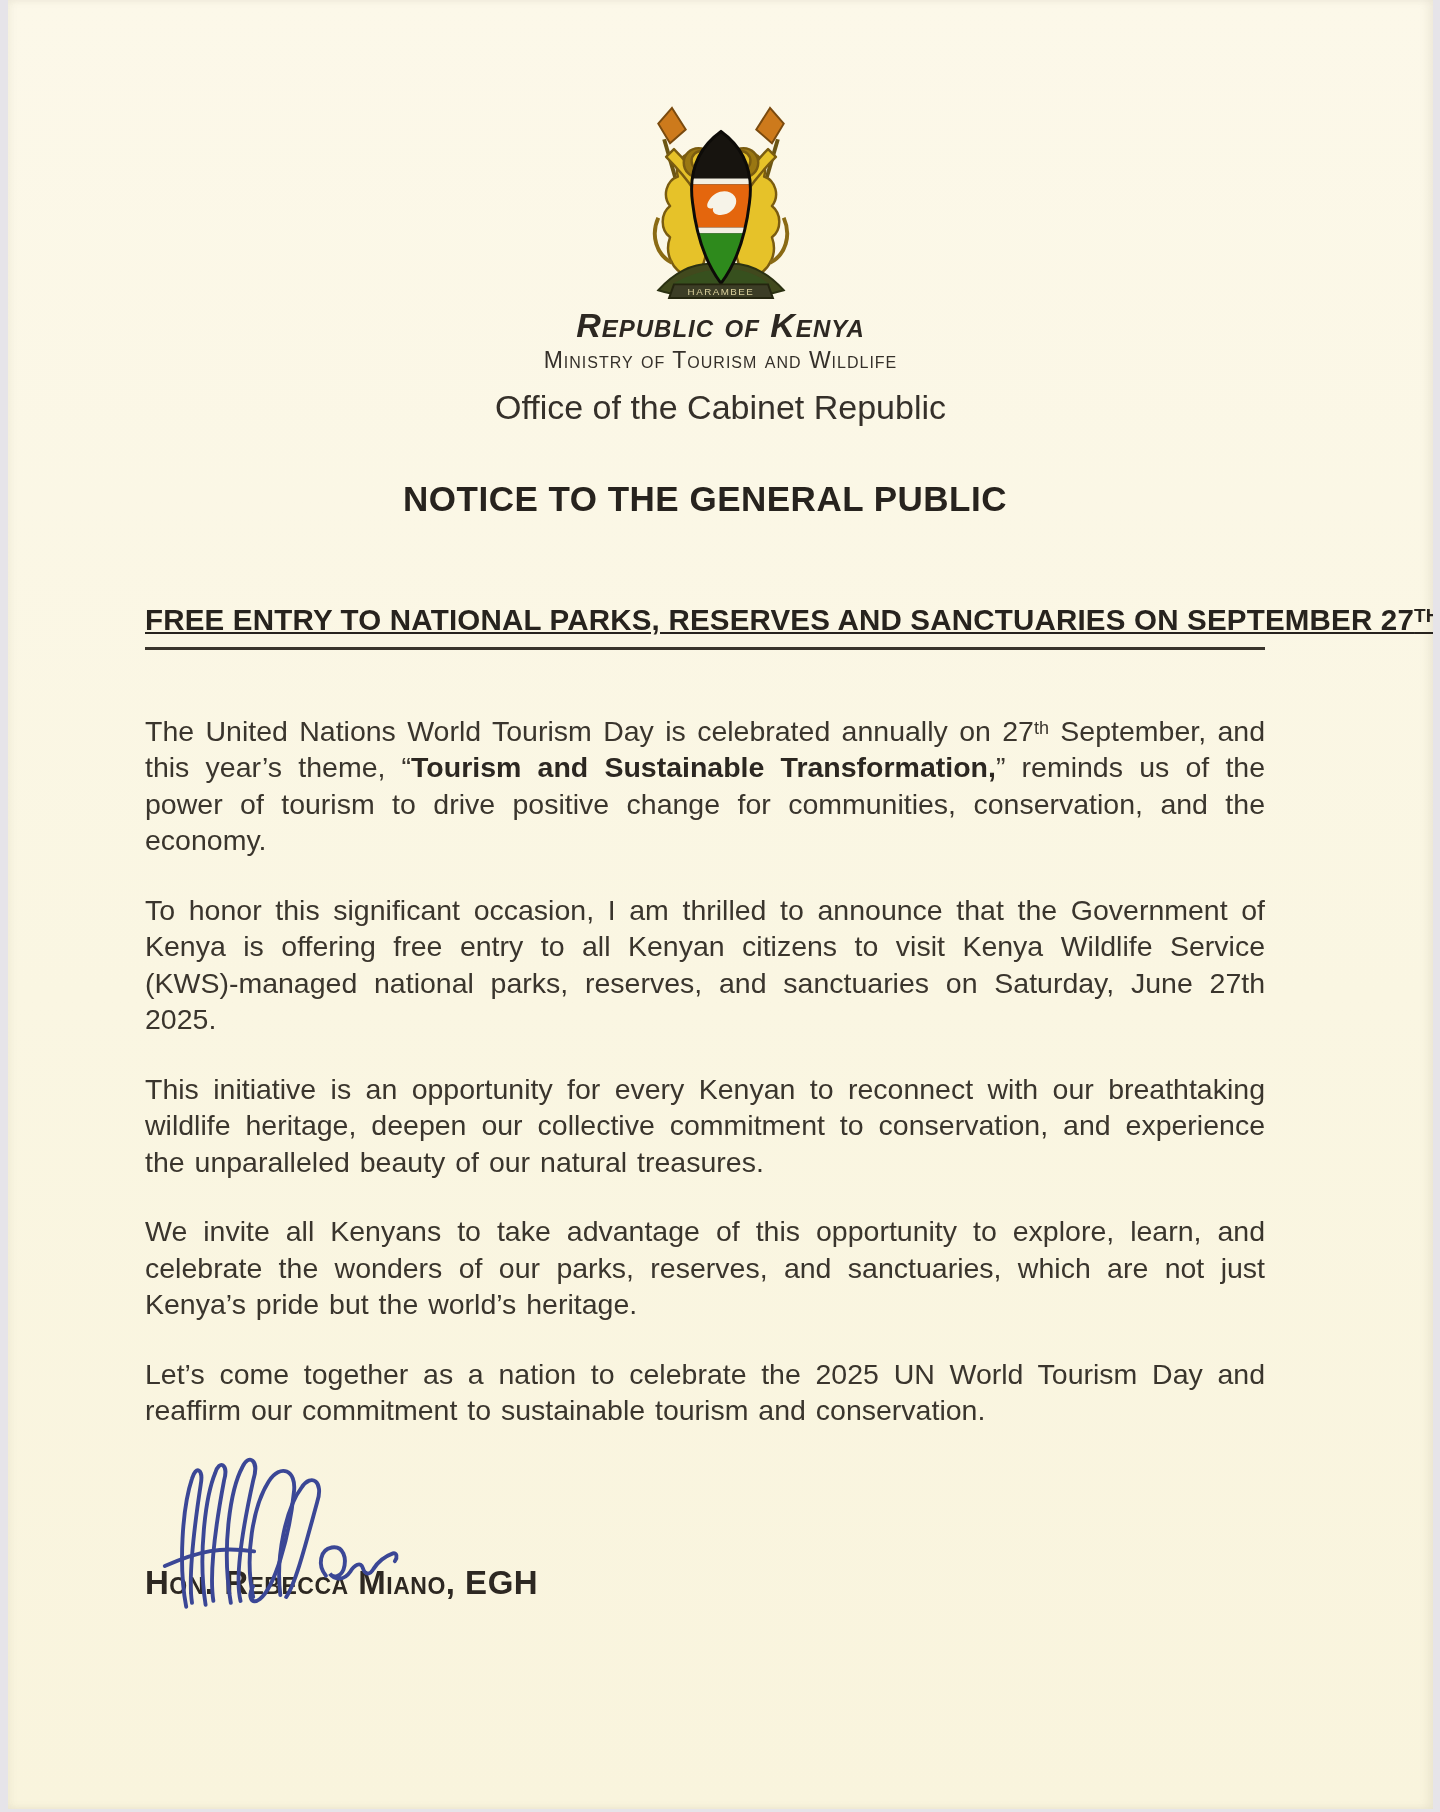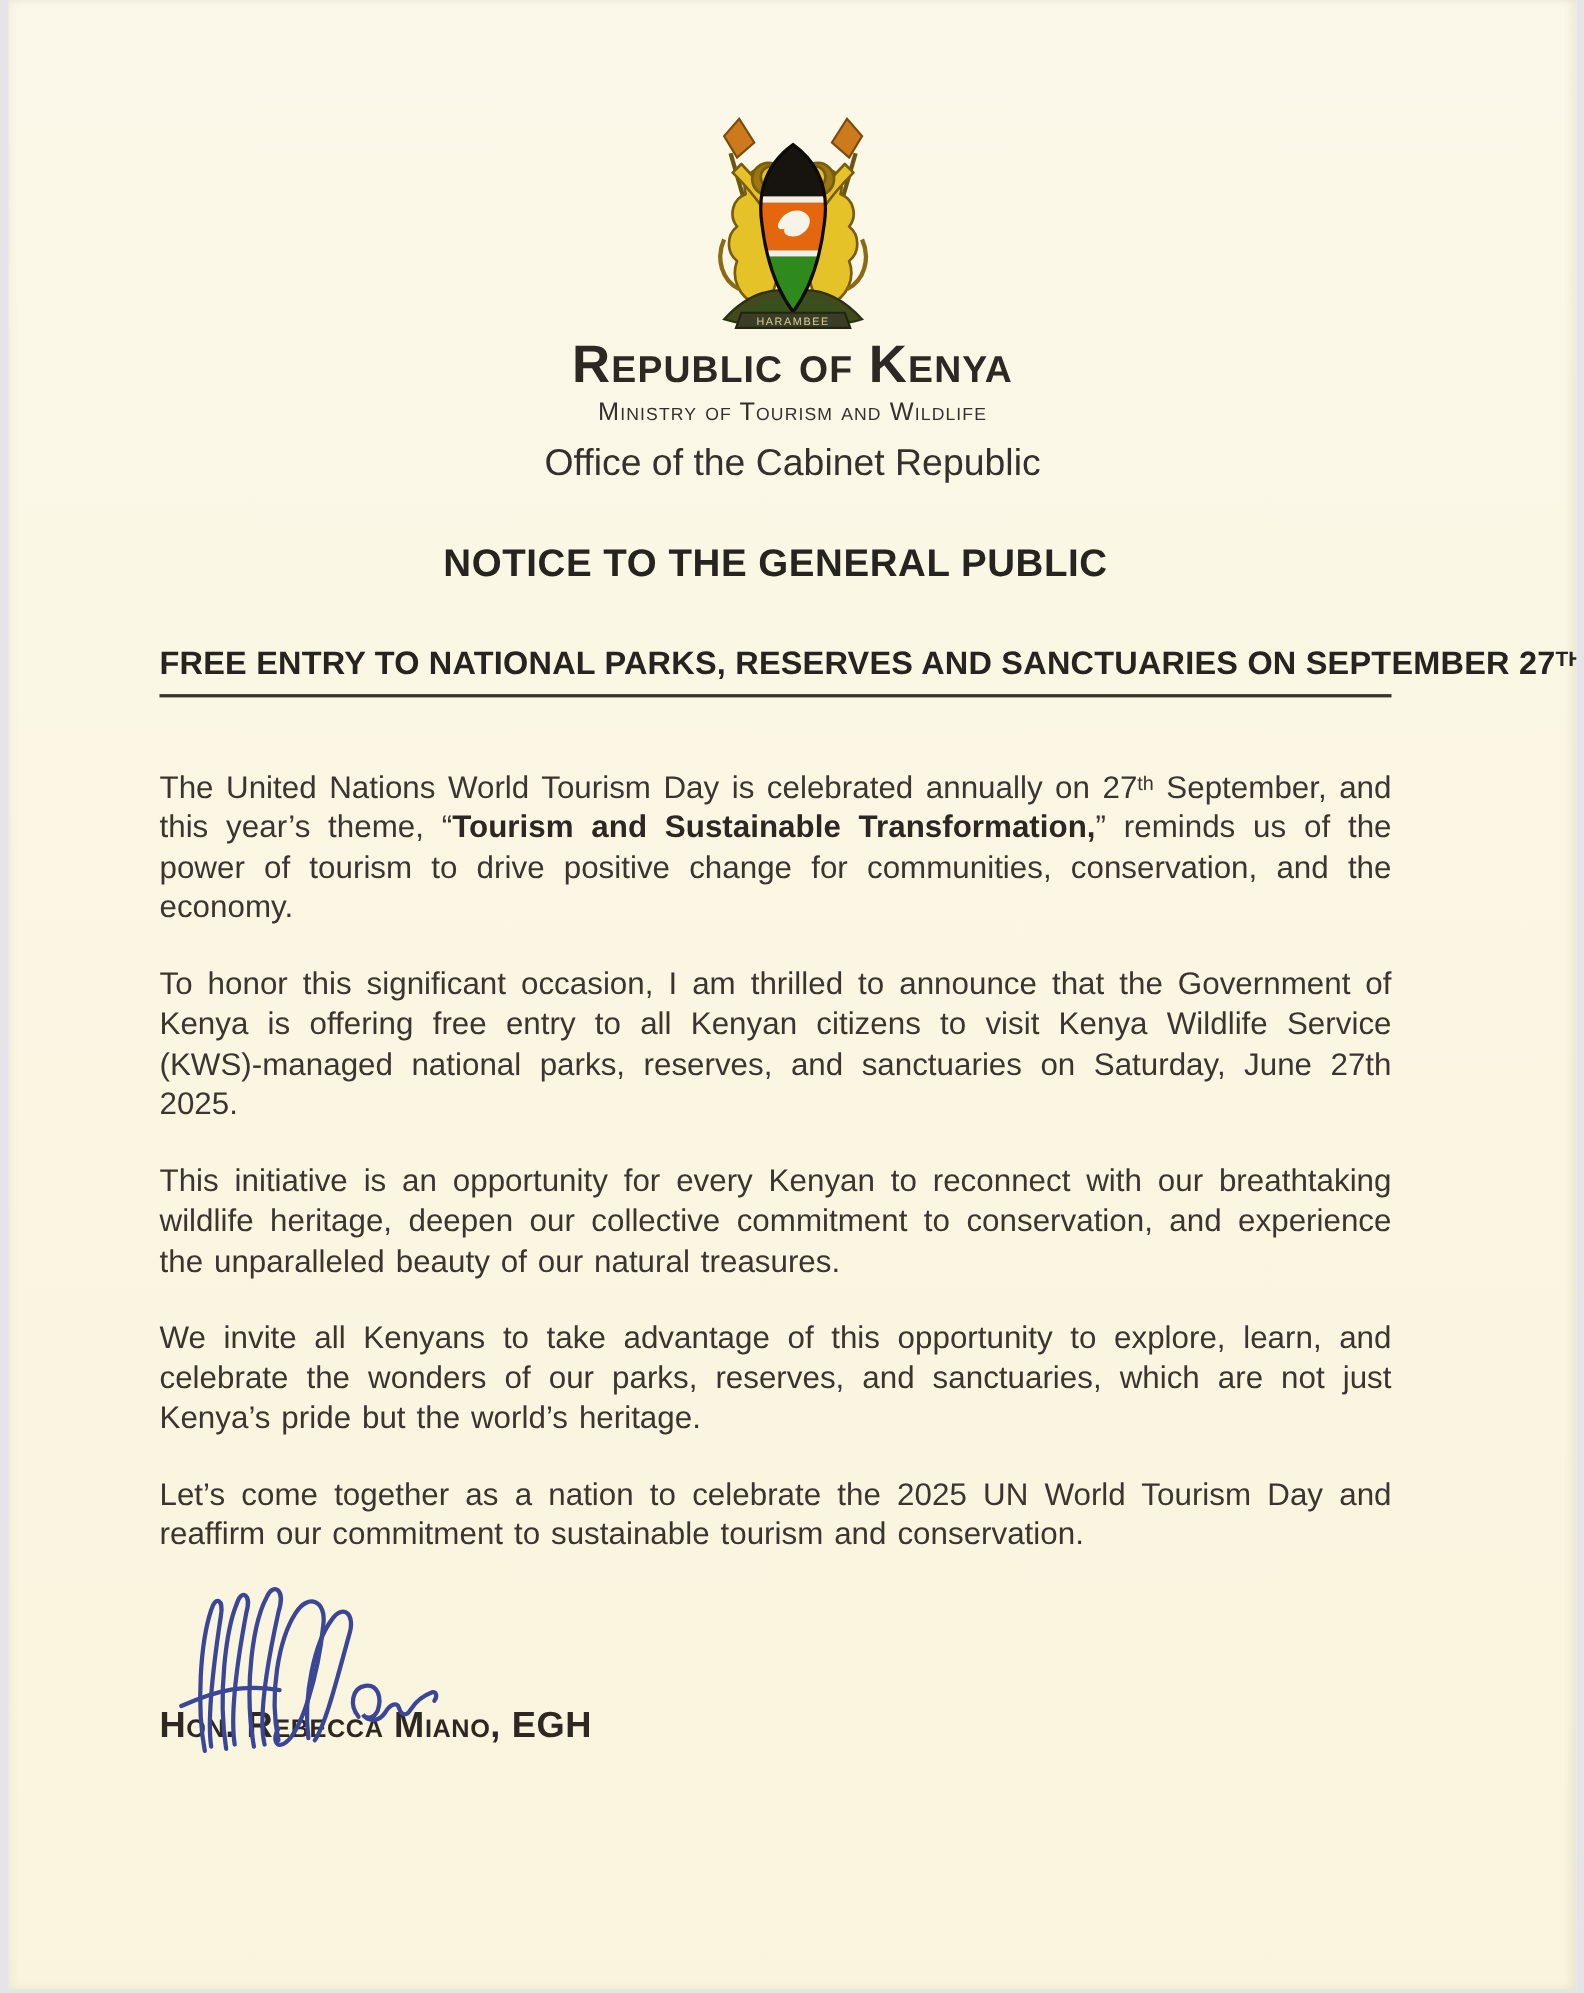--- a/index.html
+++ b/index.html
@@ -13,39 +13,39 @@
     position:absolute;left:8px;top:0;width:1425px;height:1809px;
     background:linear-gradient(180deg,#fcf8e9 0%,#faf6e2 55%,#f9f4dd 100%);
     box-shadow:inset -5px 0 8px rgba(120,110,90,.10), inset 4px 0 6px rgba(120,110,90,.05);
     color:#35302a;
     overflow:hidden;
   }
   .content{padding:0 168px 0 137px;}
   header{ text-align:center; padding-top:70px;margin-top:36px;}
   .emblem{display:block;margin:0 auto;}
   .republic{
-    font-variant:small-caps;font-weight:700;font-size:48px;letter-spacing:1px;
-    color:#2d2822;margin-top:6px;line-height:1.0;
+    font-variant:small-caps;font-weight:700;font-size:34px;letter-spacing:1px;
+    color:#2d2822;margin-top:6px;line-height:1.0;font-style:italic;
   }
   .ministry{
     font-variant:small-caps;font-weight:500;font-size:23px;letter-spacing:1px;
     color:#35302a;margin-top:6px;line-height:1.1;
   }
   .office{
     font-size:34px;font-weight:500;color:#35302a;margin-top:16px;line-height:1.1;
   }
   .notice-title{
     text-align:center;font-weight:700;font-size:35px;letter-spacing:.5px;
     color:#27231e;margin-top:52px;
   }
   .subject{
-    margin-top:54px;
+    margin-top:84px;
     font-weight:700;font-size:29.5px;color:#27231e;
     text-align:left;letter-spacing:.2px;white-space:nowrap;
-    border-bottom:3px solid #3a352c;padding-bottom:10px;
+    border-bottom:3px solid #3a352c;padding-bottom:10px;text-decoration:underline;
   }
   .subject sup{font-size:19px;vertical-align:8px;letter-spacing:0;}
   .body-text{margin-top:60px;}
   .body-text p{
     margin:0 0 33px 0;
     font-size:28.5px;line-height:36.5px;
     text-align:justify;color:#3a352d;
     word-spacing:2px;
   }
   .body-text p b{color:#2c2721;}

